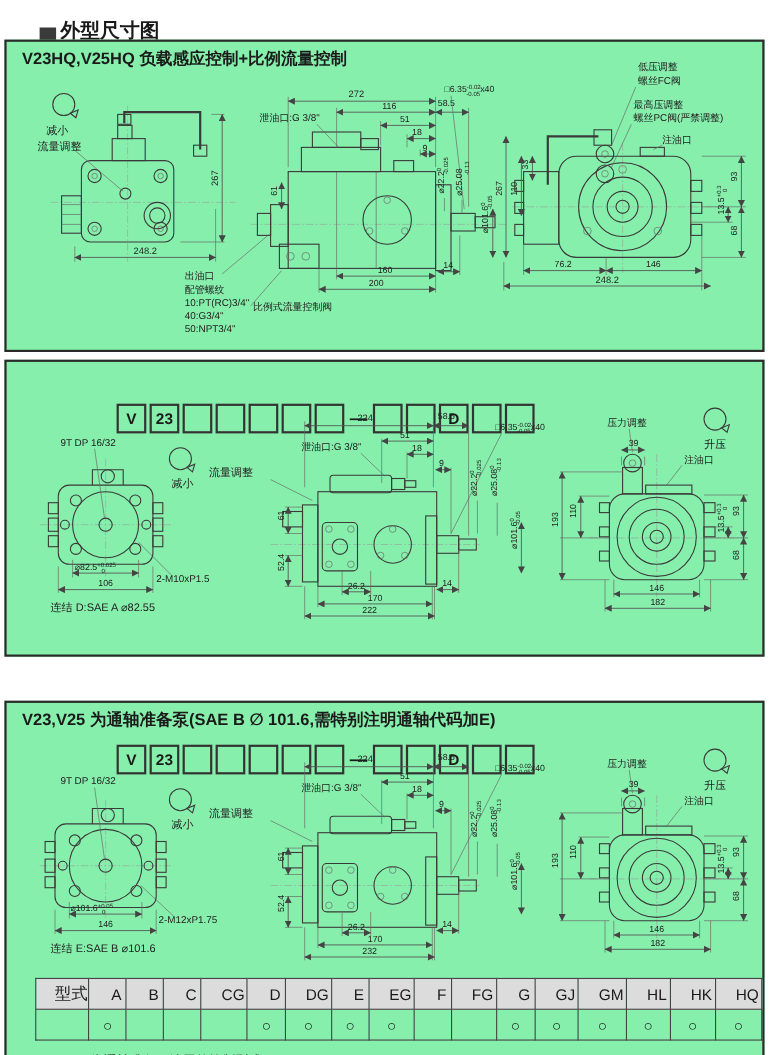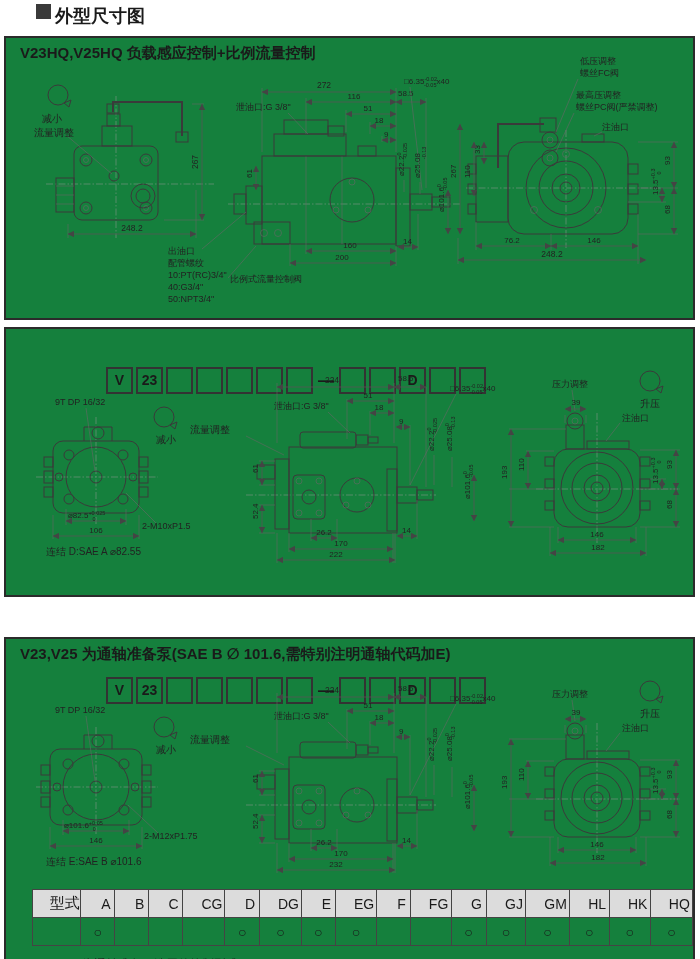--- a/index.html
+++ b/index.html
@@ -1,20 +1,20 @@
 <!DOCTYPE html>
 <html><head>
 <meta charset="utf-8">
 <style>
   html,body{margin:0;padding:0;background:#ffffff;}
   #page{position:relative;width:700px;height:959px;background:#fff;overflow:hidden;
         font-family:"Liberation Sans","DejaVu Sans",sans-serif;color:#1a1a1a;}
-  .panel{position:absolute;left:4px;width:691px;border:2px solid #2b2b2b;background:#15803d;box-sizing:border-box;}
+  .panel{position:absolute;left:4px;width:691px;border:2px solid #2b2b2b;background:#86efac;box-sizing:border-box;}
   .ptitle{position:absolute;left:14px;top:6px;font-size:15px;font-weight:bold;white-space:nowrap;}
-  #hdr{position:absolute;left:6px;top:4px;font-size:18px;font-weight:bold;display:flex;align-items:flex-start;gap:4px;padding-left:30px;}
+  #hdr{position:absolute;left:6px;top:16px;font-size:18px;font-weight:bold;display:flex;align-items:flex-end;gap:4px;padding-left:30px;}
   #hdr .sq{width:15px;height:15px;background:#3a3a3a;display:inline-block;}
   svg{position:absolute;left:0;top:0;}
   svg text{font-family:"Liberation Sans","DejaVu Sans",sans-serif;fill:#222;}
   .ln{stroke:#3a3a3a;stroke-width:1;fill:none;}
   .ln2{stroke:#3a3a3a;stroke-width:2;fill:none;}
   .thin{stroke:#666;stroke-width:.6;fill:none;}
   .dim{stroke:#555;stroke-width:.8;fill:none;}
   .cl{stroke:#999;stroke-width:.5;fill:none;stroke-dasharray:7 2 1.5 2;}
   .t5{font-size:5.5px}.t8{font-size:8px}.t85{font-size:8.5px}.t9{font-size:9px}.t10{font-size:10px}
   .mid{text-anchor:middle}

